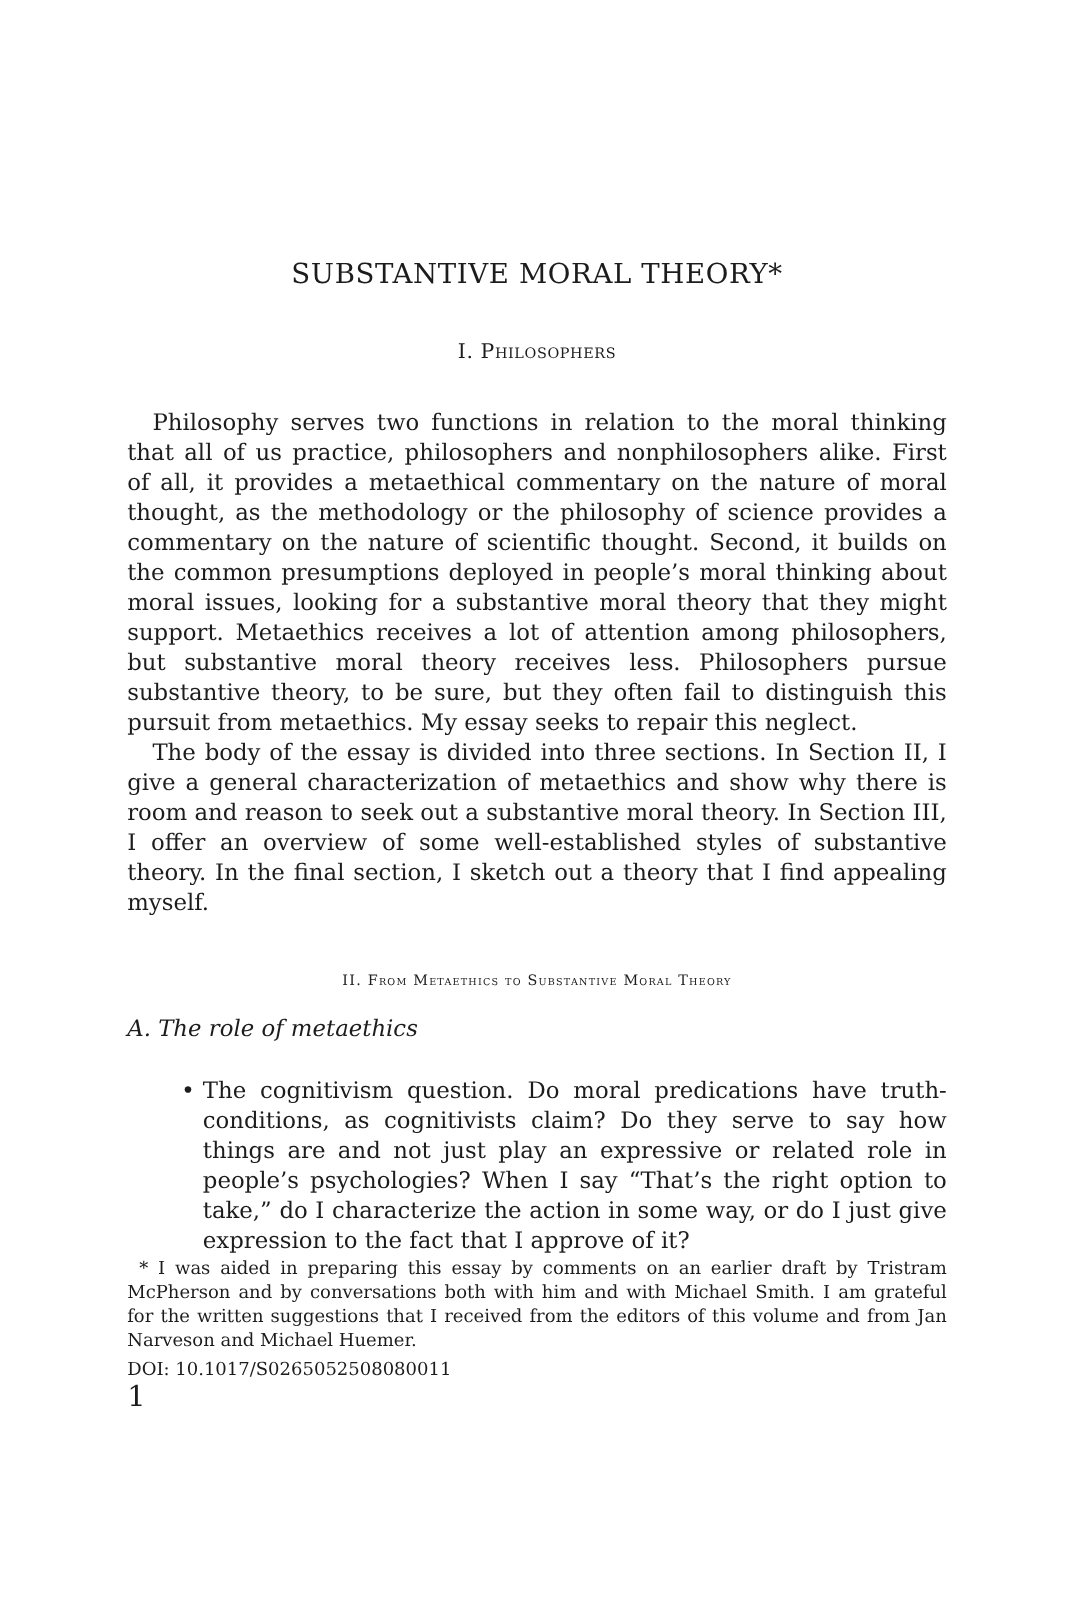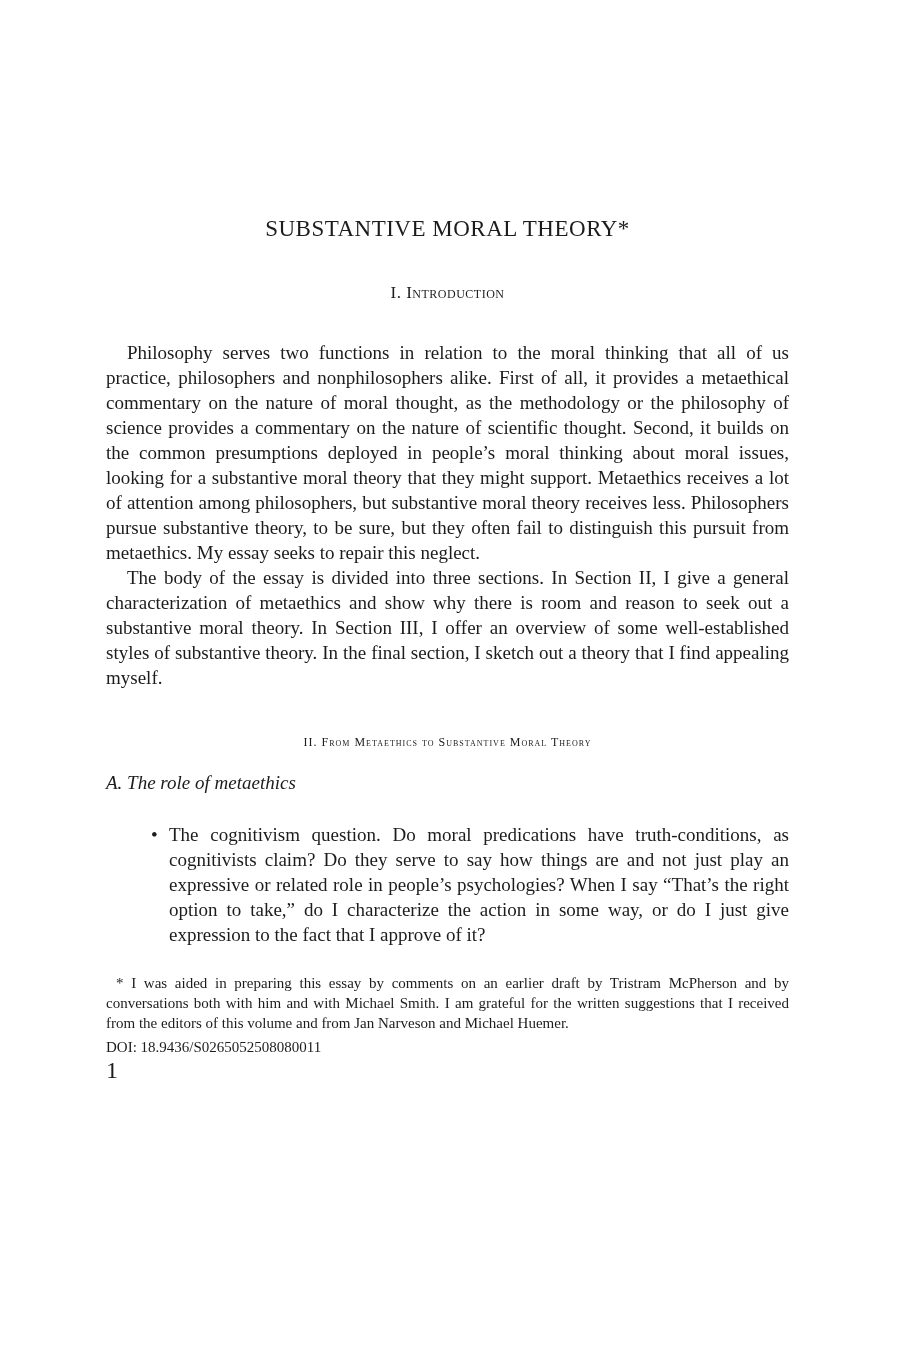--- a/index.html
+++ b/index.html
@@ -16,21 +16,20 @@
   }
   .page {
     width: 901px;
     height: 1350px;
     background: #ffffff;
     box-sizing: border-box;
     position: relative;
   }
   .content {
     margin: 0 112px 0 106px; 
-    font-family: Liberation Serif, serif;
   }
   .title {
     margin: 216px 0 0 0;
     text-align: center;
     font-size: 23px;
     line-height: 26px;
     font-weight: normal;
     letter-spacing: 0.5px;
   }
   .byline {
@@ -82,21 +81,20 @@
     font-size: 19px;
     line-height: 25px;
     text-align: justify;
   }
   .bullet-dot {
     position: absolute;
     left: 45px;
     top: 0;
   }
   .footnote {
-    margin-top: 26px;
     font-size: 15px;
     line-height: 20px;
     text-align: justify;
     text-indent: 10px;
   }
   .doi-line {
     margin-top: 5px;
     font-size: 15px;
     line-height: 18px;
   }
@@ -118,38 +116,38 @@
 </style>
 </head>
 <body>
 
 <div class="page">
   <div class="content">
 
     <h1 class="title">SUBSTANTIVE MORAL THEORY*</h1>
 
 
-    <h2 class="sec-heading">I. Introduction</h2>
+    <h2 class="sec-heading">I. Philosophers</h2>
 
     <p class="para first">Philosophy serves two functions in relation to the moral thinking that all of us practice, philosophers and nonphilosophers alike. First of all, it provides a metaethical commentary on the nature of moral thought, as the methodology or the philosophy of science provides a commentary on the nature of scientific thought. Second, it builds on the common presumptions deployed in people’s moral thinking about moral issues, looking for a substantive moral theory that they might support. Metaethics receives a lot of attention among philosophers, but substantive moral theory receives less. Philosophers pursue substantive theory, to be sure, but they often fail to distinguish this pursuit from metaethics. My essay seeks to repair this neglect.</p>
 
     <p class="para">The body of the essay is divided into three sections. In Section II, I give a general characterization of metaethics and show why there is room and reason to seek out a substantive moral theory. In Section III, I offer an overview of some well-established styles of substantive theory. In the final section, I sketch out a theory that I find appealing myself.</p>
 
     <h2 class="sec-heading two">II. From Metaethics to Substantive Moral Theory</h2>
 
     <h3 class="subsec-heading">A. The role of metaethics</h3>
 
 
     <div class="bullet-item">
       <span class="bullet-dot">•</span>
       <span>The cognitivism question. Do moral predications have truth-conditions, as cognitivists claim? Do they serve to say how things are and not just play an expressive or related role in people’s psychologies? When I say “That’s the right option to take,” do I characterize the action in some way, or do I just give expression to the fact that I approve of it?</span>
     </div>
 
     <div class="footnote">* I was aided in preparing this essay by comments on an earlier draft by Tristram McPherson and by conversations both with him and with Michael Smith. I am grateful for the written suggestions that I received from the editors of this volume and from Jan Narveson and Michael Huemer.</div>
 
-    <div class="doi-line">DOI: 18.9436/S0265052508080011</div>
+    <div class="doi-line">DOI: 10.1017/S0265052508080011</div>
 
     <div class="footer-row">
       <span class="page-number">1</span>
     </div>
 
   </div>
 </div>
 
 </body></html>

